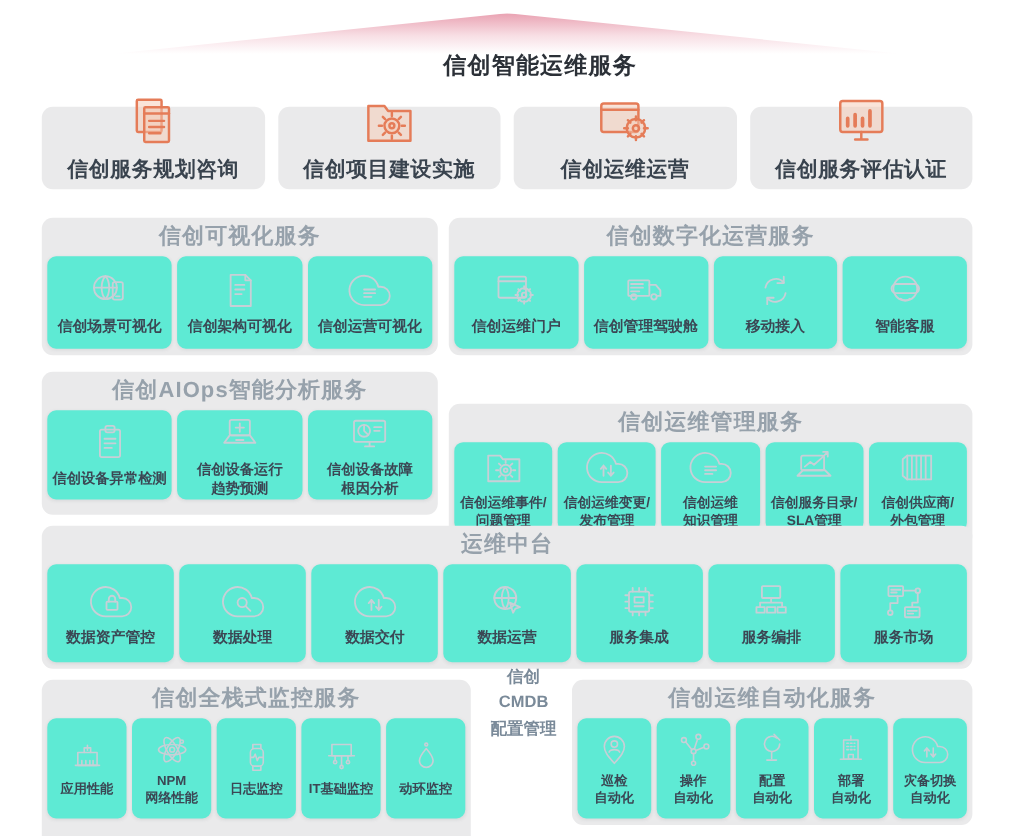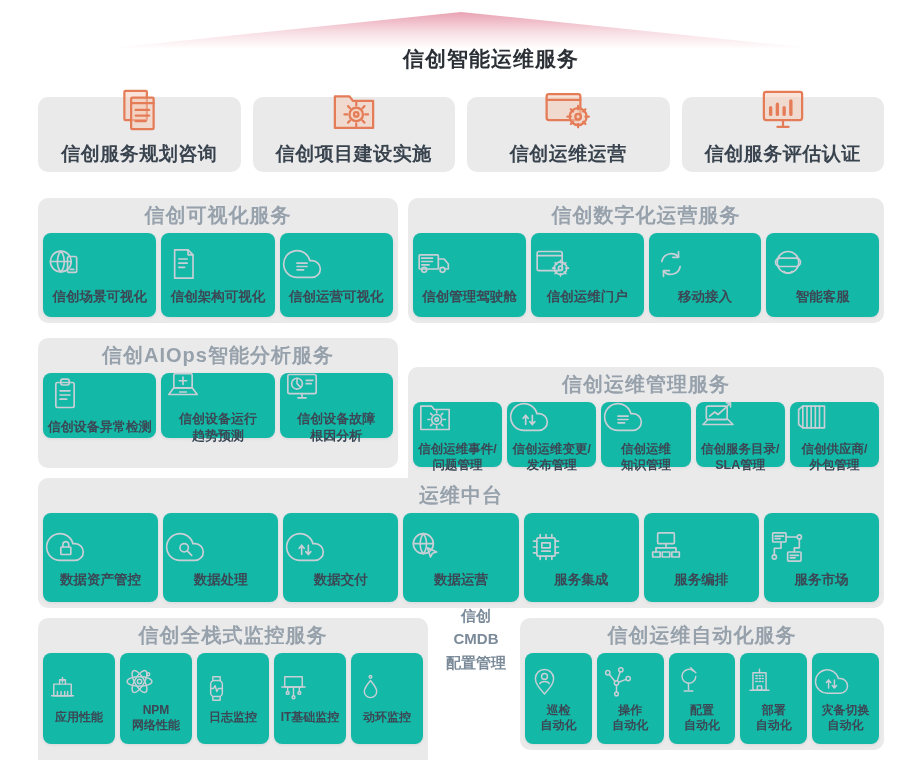--- a/index.html
+++ b/index.html
@@ -14,34 +14,34 @@
 
   .top-row{position:absolute;top:97px;left:38px;width:846px;display:flex;gap:12px;}
   .top-box{flex:1;height:75px;background:#eaeaeb;border-radius:10px;
     display:flex;flex-direction:column;align-items:center;justify-content:flex-start;}
   .top-box .oi{margin-top:-13px;}
   .top-label{margin-top:3px;font-size:19px;font-weight:bold;color:#39434e;letter-spacing:.5px;}
 
   .section{position:absolute;background:#eaeaeb;border-radius:10px;padding:0 5px;box-sizing:border-box;}
   .sec-title{text-align:center;font-weight:bold;color:#96a1ab;font-size:20px;line-height:35px;letter-spacing:1px;}
   .cards{display:flex;gap:5px;}
-  .card{flex:1;background:#14b8a6;border-radius:8px;box-shadow:0 1px 3px rgba(90,100,110,.12);
-    display:flex;flex-direction:column;justify-content:center;gap:4px;padding:4px 2px;box-sizing:border-box;}
+  .card{flex:1;background:#5eead4;border-radius:8px;box-shadow:0 1px 3px rgba(90,100,110,.12);
+    display:flex;flex-direction:column;align-items:center;justify-content:center;gap:4px;padding:4px 2px;box-sizing:border-box;}
   .cl{font-weight:bold;color:#3b4754;text-align:center;white-space:pre-line;line-height:1.28;}
 
   .sec-vis{left:38px;top:198px;width:360px;height:125px;}
   .sec-dig{left:408px;top:198px;width:476px;height:125px;}
   .sec-aiops{left:38px;top:338px;width:360px;height:130px;}
   .sec-mgmt{left:408px;top:338px;width:476px;height:130px;margin-top:29px;}
   .sec-mid{left:38px;top:478px;width:846px;height:130px;}
   .sec-mon{left:38px;top:618px;width:390px;height:156px;}
   .sec-auto{left:520px;top:618px;width:364px;height:132px;}
 
   .sec-vis .cards,.sec-dig .cards{height:84px;}
-  .sec-aiops .cards,.sec-mgmt .cards{height:65px;}
+  .sec-aiops .cards,.sec-mgmt .cards{height:81px;}
   .sec-mid .cards{height:89px;}
   .sec-mon .cards,.sec-auto .cards{height:91px;}
 
   .sec-vis .cl,.sec-dig .cl,.sec-mid .cl{font-size:13.5px;}
   .sec-aiops .cl{font-size:13px;}
   .sec-mgmt .cl{font-size:12.5px;}
   .sec-mon .cl,.sec-auto .cl{font-size:12px;}
 
   .ci{width:40px;height:40px;color:#c8cfd6;fill:none;stroke:currentColor;stroke-width:2;
     stroke-linecap:round;stroke-linejoin:round;flex:0 0 auto;}
@@ -302,29 +302,29 @@
         <div class="cl">信创运营可视化</div>
       </div>
     </div>
   </div>
 
   <div class="section sec-dig">
     <div class="sec-title">信创数字化运营服务</div>
     <div class="cards">
       <div class="card">
         <svg class="ci" viewBox="0 0 48 48">
+            <use href="#i-window-gear"></use>
+          </svg>
+        <div class="cl">信创运维门户</div>
+      </div>
+      <div class="card">
+        <svg class="ci" viewBox="0 0 48 48">
             <use href="#i-truck"></use>
           </svg>
         <div class="cl">信创管理驾驶舱</div>
-      </div>
-      <div class="card">
-        <svg class="ci" viewBox="0 0 48 48">
-            <use href="#i-window-gear"></use>
-          </svg>
-        <div class="cl">信创运维门户</div>
       </div>
       <div class="card">
         <svg class="ci" viewBox="0 0 48 48">
             <use href="#i-sync-arrows"></use>
           </svg>
         <div class="cl">移动接入</div>
       </div>
       <div class="card">
         <svg class="ci" viewBox="0 0 48 48">
             <use href="#i-robot"></use>

